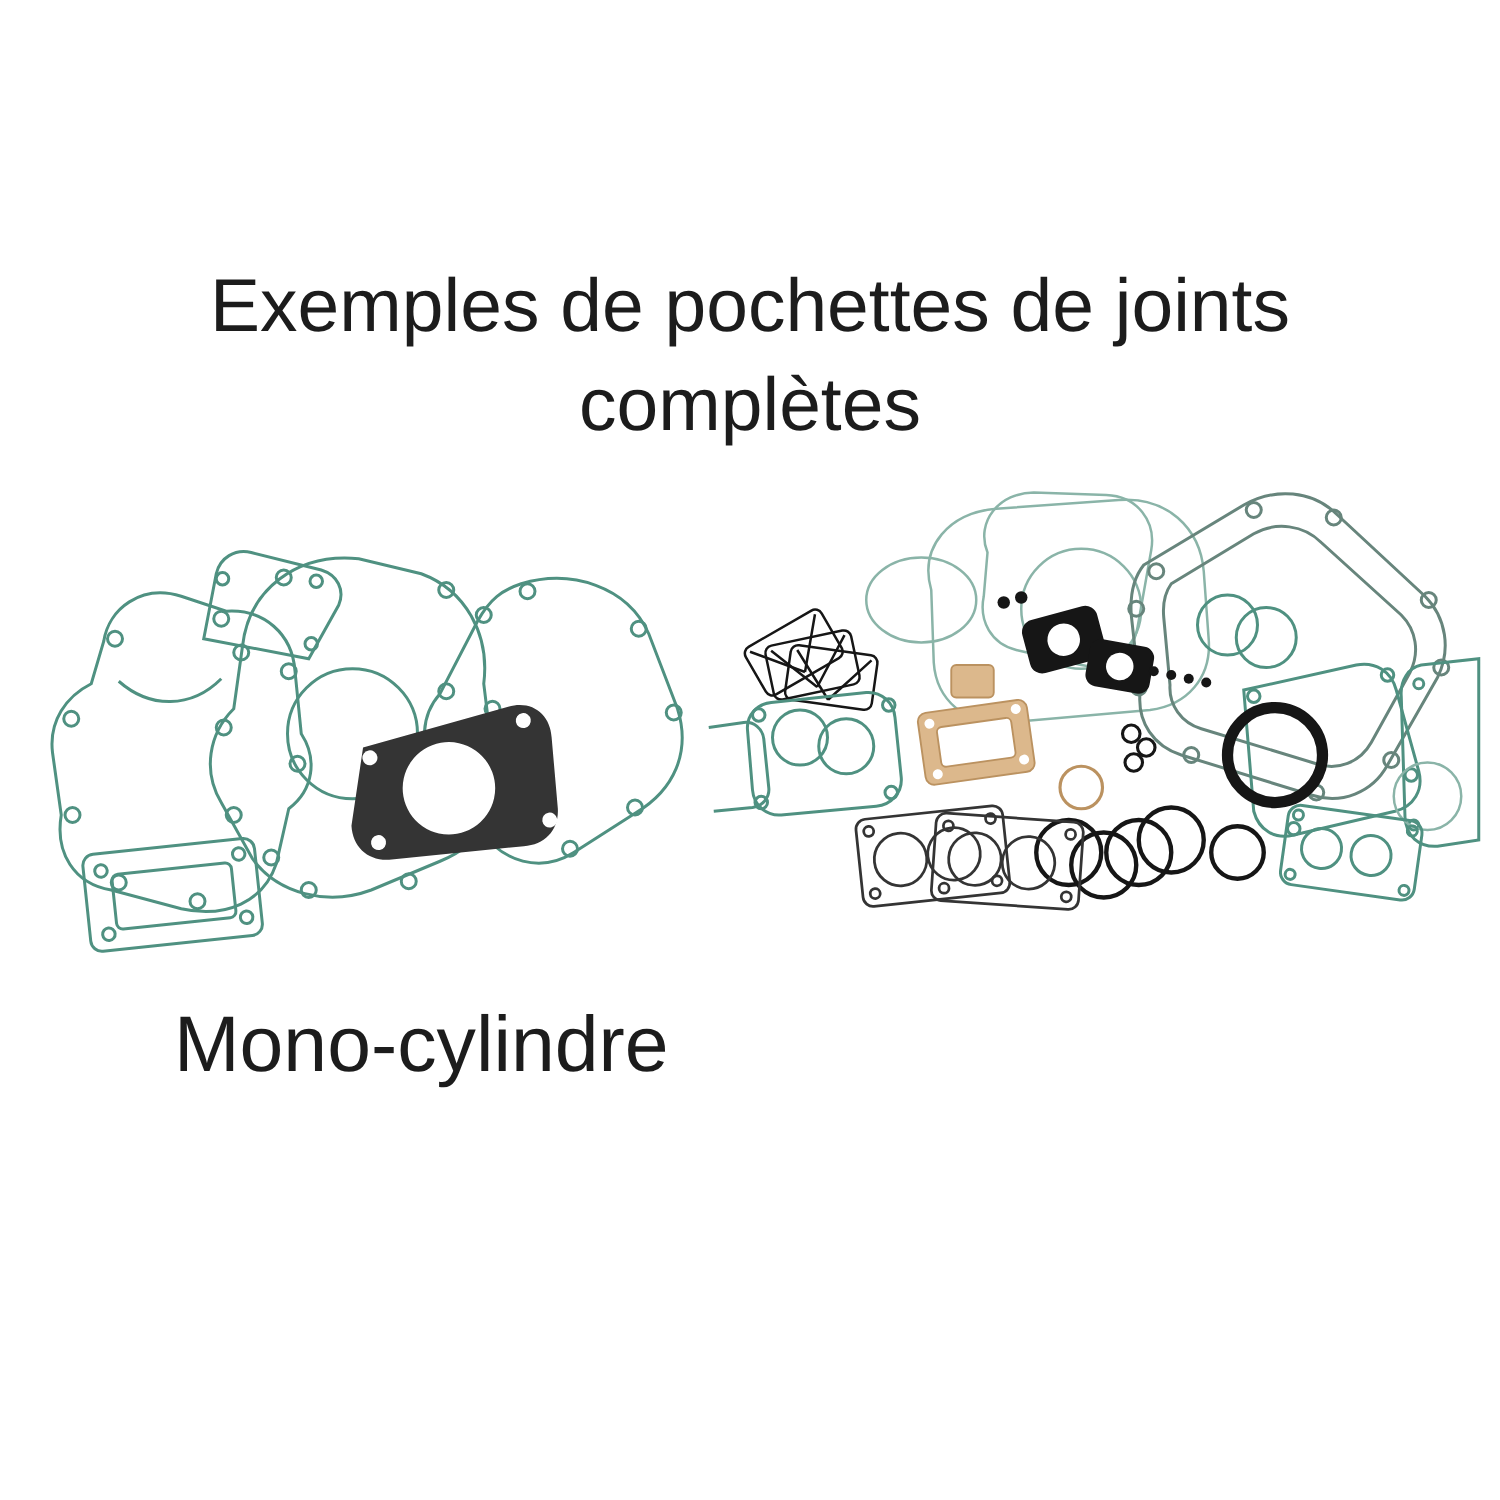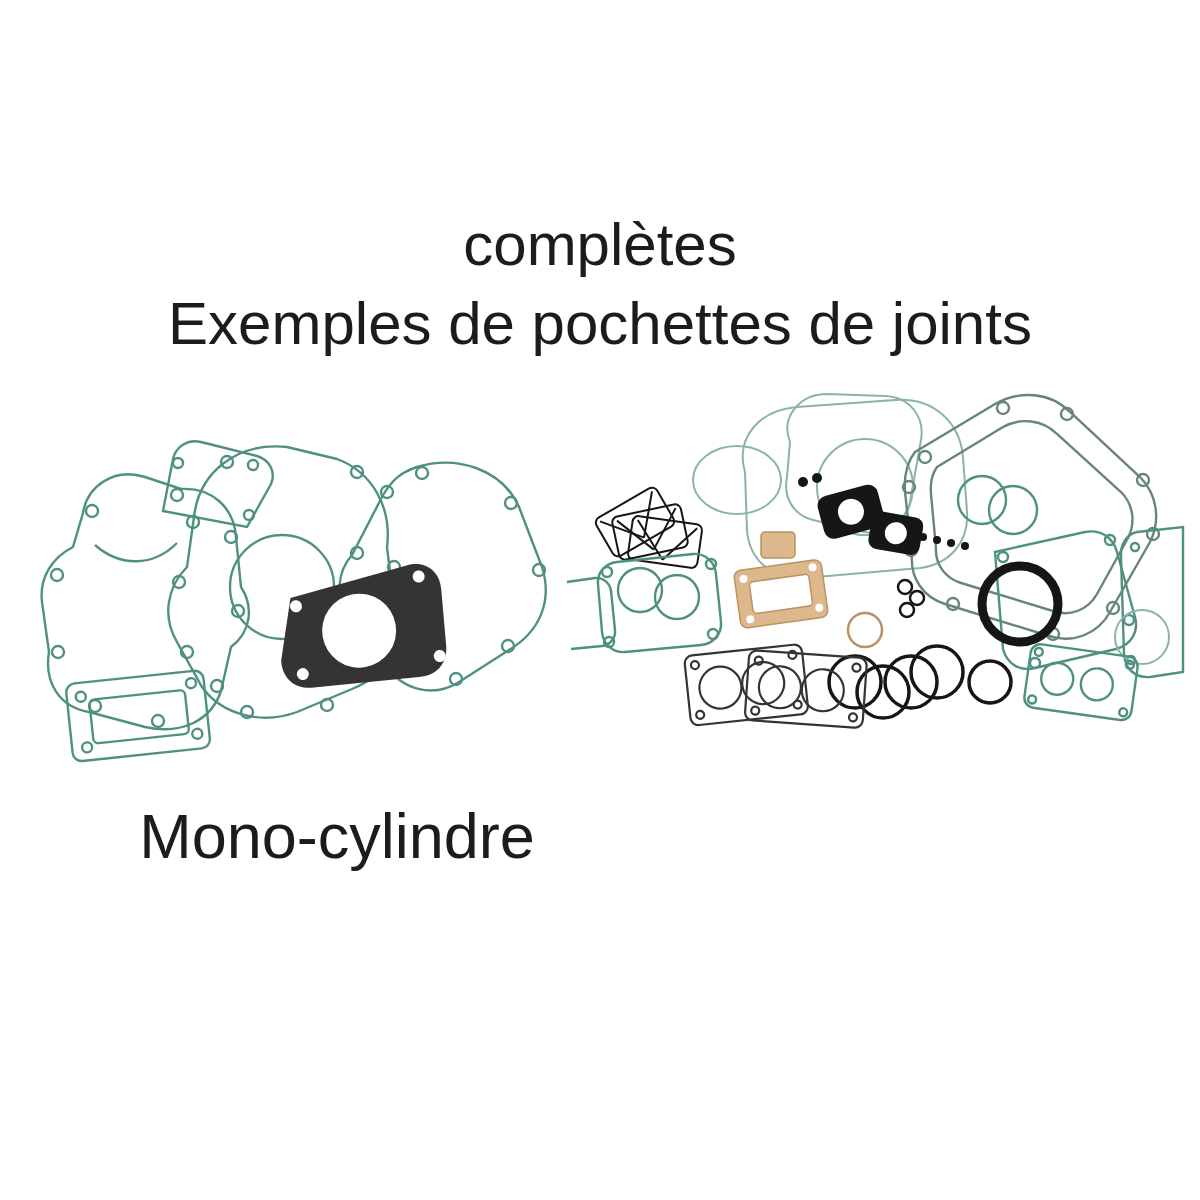--- a/index.html
+++ b/index.html
@@ -40,22 +40,22 @@
   .tan{fill:var(--gasket-tan);stroke:var(--gasket-tan-dark);stroke-width:1.5;}
   .tan-inner{fill:#ffffff;stroke:var(--gasket-tan-dark);stroke-width:1.5;}
   .tan-st{fill:none;stroke:var(--gasket-tan-dark);stroke-width:2.5;}
 </style>
 </head>
 <body>
 
 <div class="page">
 
   <div class="title">
+    <div>Exemples de pochettes de joints</div>
     <div>complètes</div>
-    <div>Exemples de pochettes de joints</div>
   </div>
 
   <div class="fig fig-left">
     <svg viewBox="0 0 580 400" width="580" height="400">
       <g class="st">
         <path d="M150,62 C118,52 92,72 88,98 L78,132 C58,142 44,162 47,187 L54,237 C49,267 64,292 94,297 L150,312 C186,320 216,306 226,276 L236,232 C256,217 259,192 246,172 L241,122 C239,92 216,72 186,74 Z"></path>
         <path d="M100,130 C125,152 158,152 182,128"></path>
         <circle cx="97" cy="96" r="6"></circle>
           <circle cx="62" cy="160" r="6"></circle>
         <circle cx="63" cy="237" r="6"></circle>

